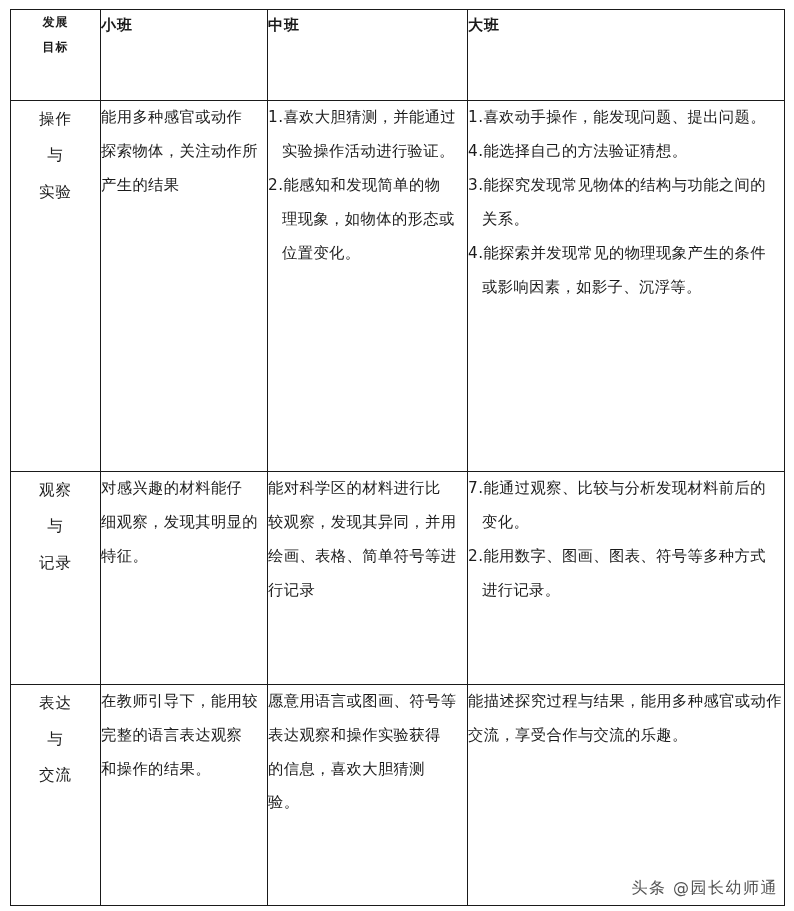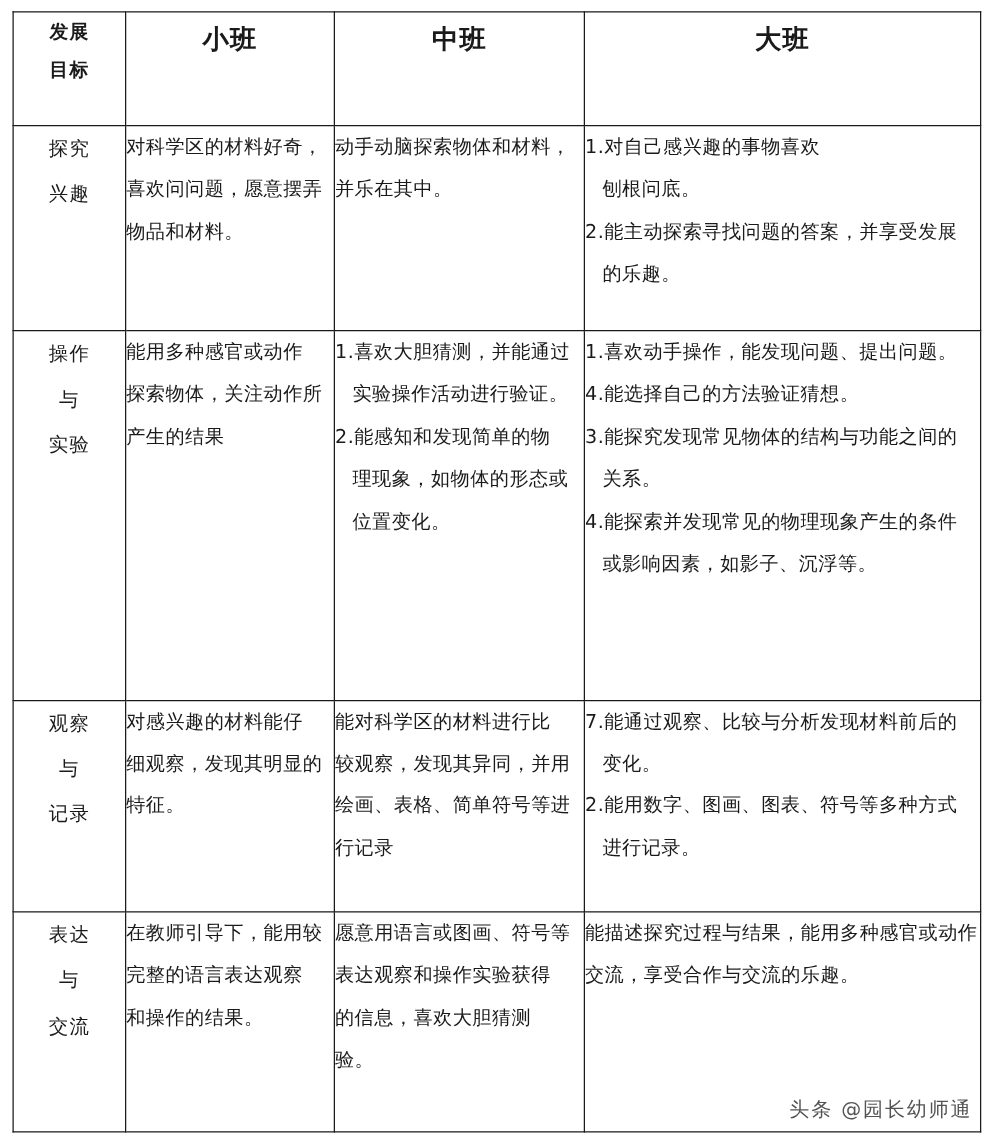--- a/index.html
+++ b/index.html
@@ -51,27 +51,27 @@
   tr.head-row { height: 91px; }
 
   .head-cell {
     padding: 8px 6px 0 6px;
   }
   .head-stack {
     display: flex;
     flex-direction: column;
     align-items: center;
     line-height: 2.05;
-    font-size: 15px;
+    font-size: 12px;
     letter-spacing: 1px;
   }
   .head-center {
     padding: 8px 0 0 0;
-    text-align: center;
-    font-size: 21px;
+    text-align: left;
+    font-size: 15px;
     line-height: 2.05;
     letter-spacing: 1px;
   }
 
   
   .goal-cell {
     text-align: center;
     vertical-align: middle;
     font-size: 15.5px;
     letter-spacing: 1px;
@@ -135,43 +135,20 @@
             <span>目标</span>
           </div>
         </th>
         <th class="head-center">小班</th>
         <th class="head-center">中班</th>
         <th class="head-center">大班</th>
       </tr>
     </thead>
     <tbody>
 
-      <tr class="r1">
-        <td class="goal-cell">
-          <div class="goal-stack">
-            <span>探究</span>
-            <span>兴趣</span>
-          </div>
-        </td>
-        <td class="body-cell">
-          <p class="line">对科学区的材料好奇，</p>
-          <p class="line">喜欢问问题，愿意摆弄</p>
-          <p class="line">物品和材料。</p>
-        </td>
-        <td class="body-cell">
-          <p class="line">动手动脑探索物体和材料，</p>
-          <p class="line">并乐在其中。</p>
-        </td>
-        <td class="body-cell">
-          <p class="line">1.对自己感兴趣的事物喜欢</p>
-          <p class="line indent">刨根问底。</p>
-          <p class="line">2.能主动探索寻找问题的答案，并享受发展</p>
-          <p class="line indent">的乐趣。</p>
-        </td>
-      </tr>
 
       <tr class="r2">
         <td class="goal-cell">
           <div class="goal-stack">
             <span>操作</span>
             <span>与</span>
             <span>实验</span>
           </div>
         </td>
         <td class="body-cell">

